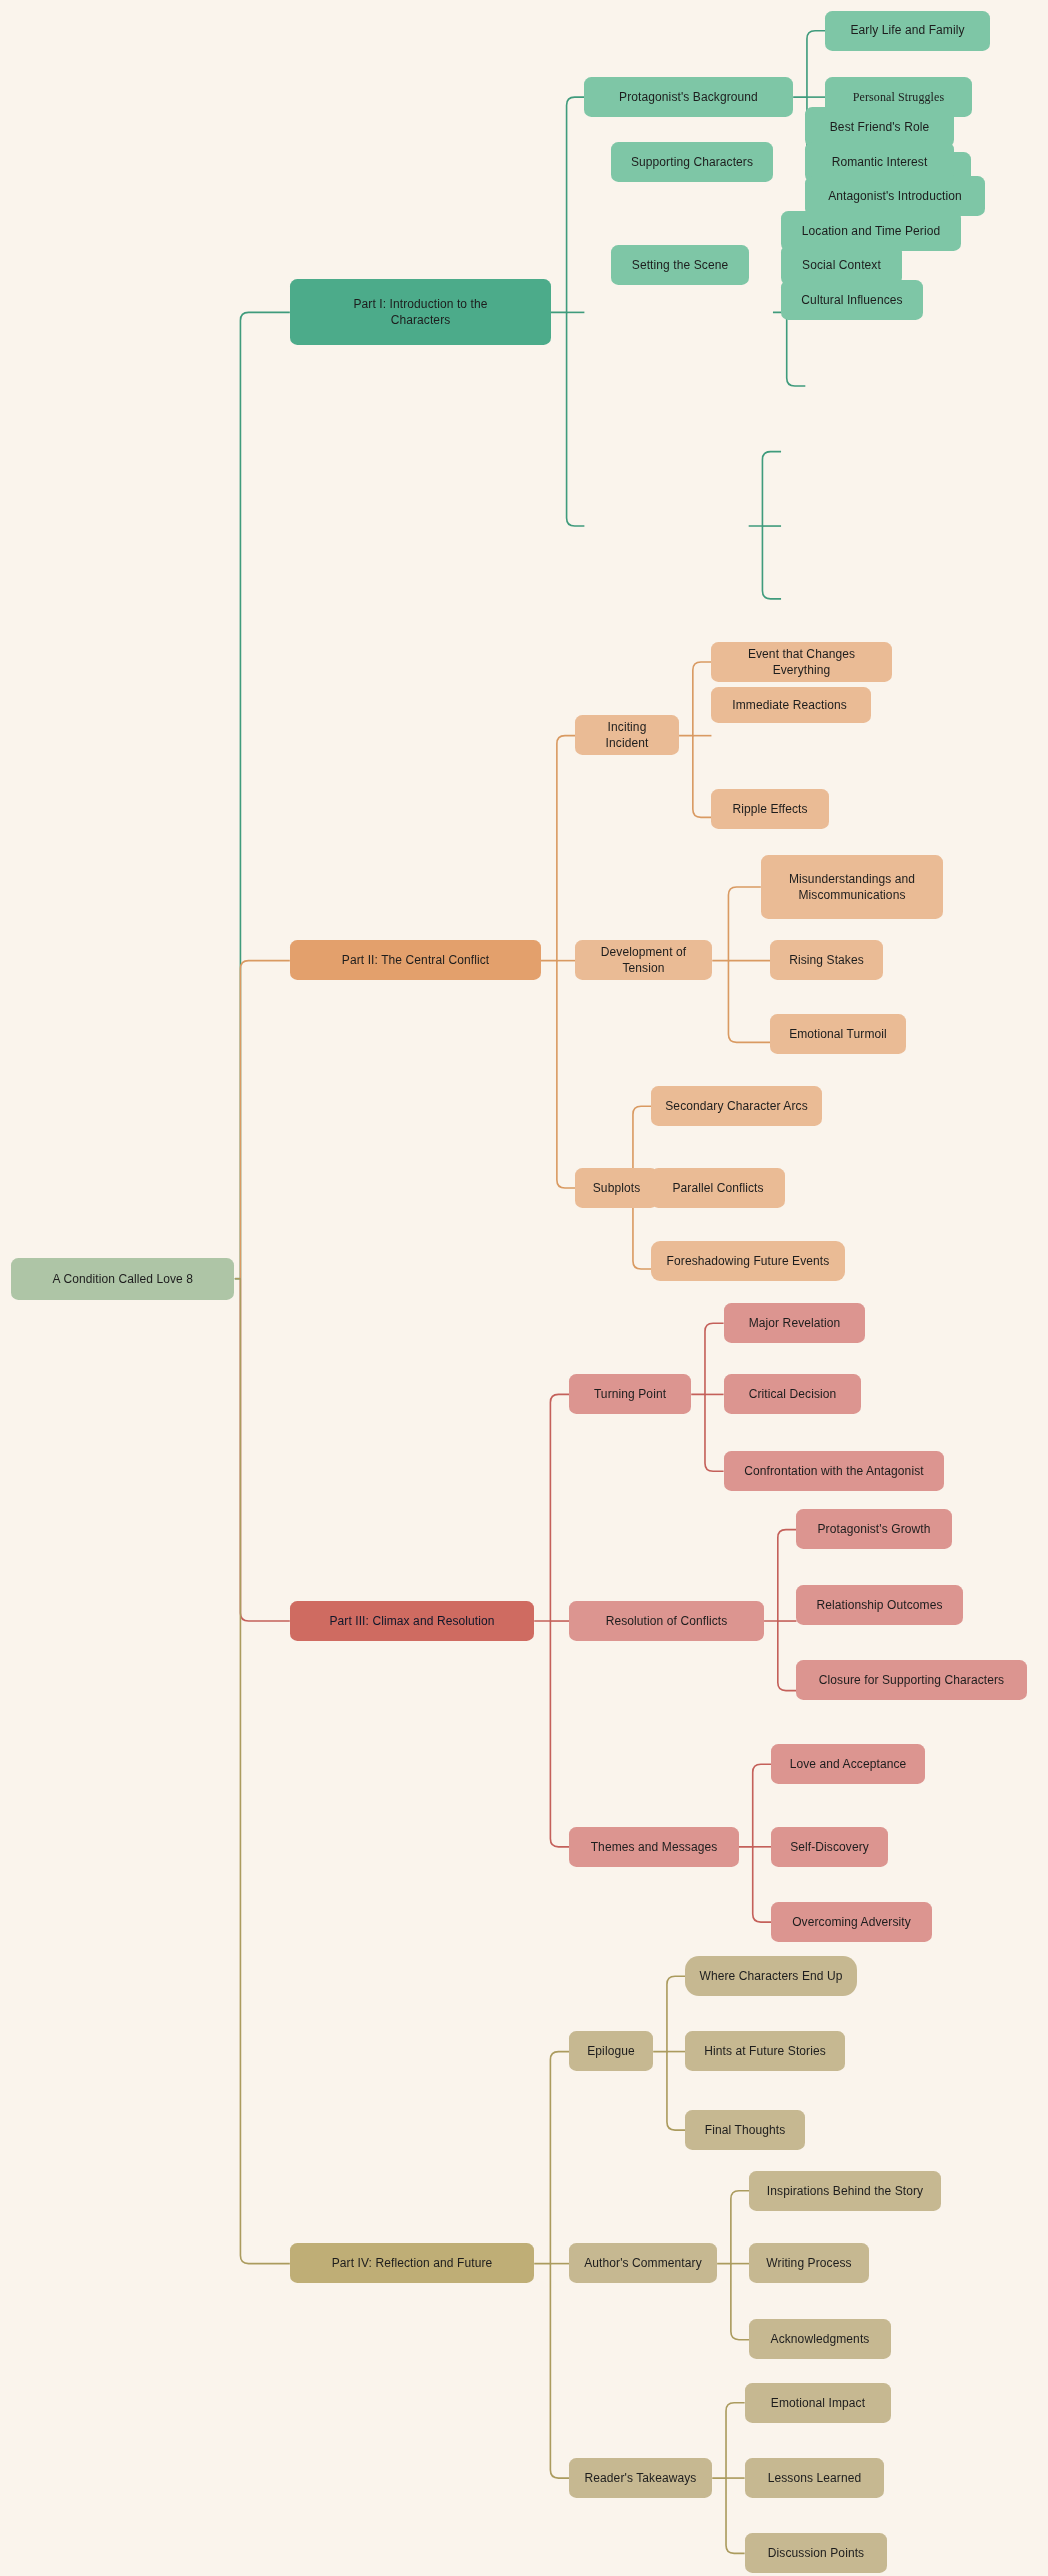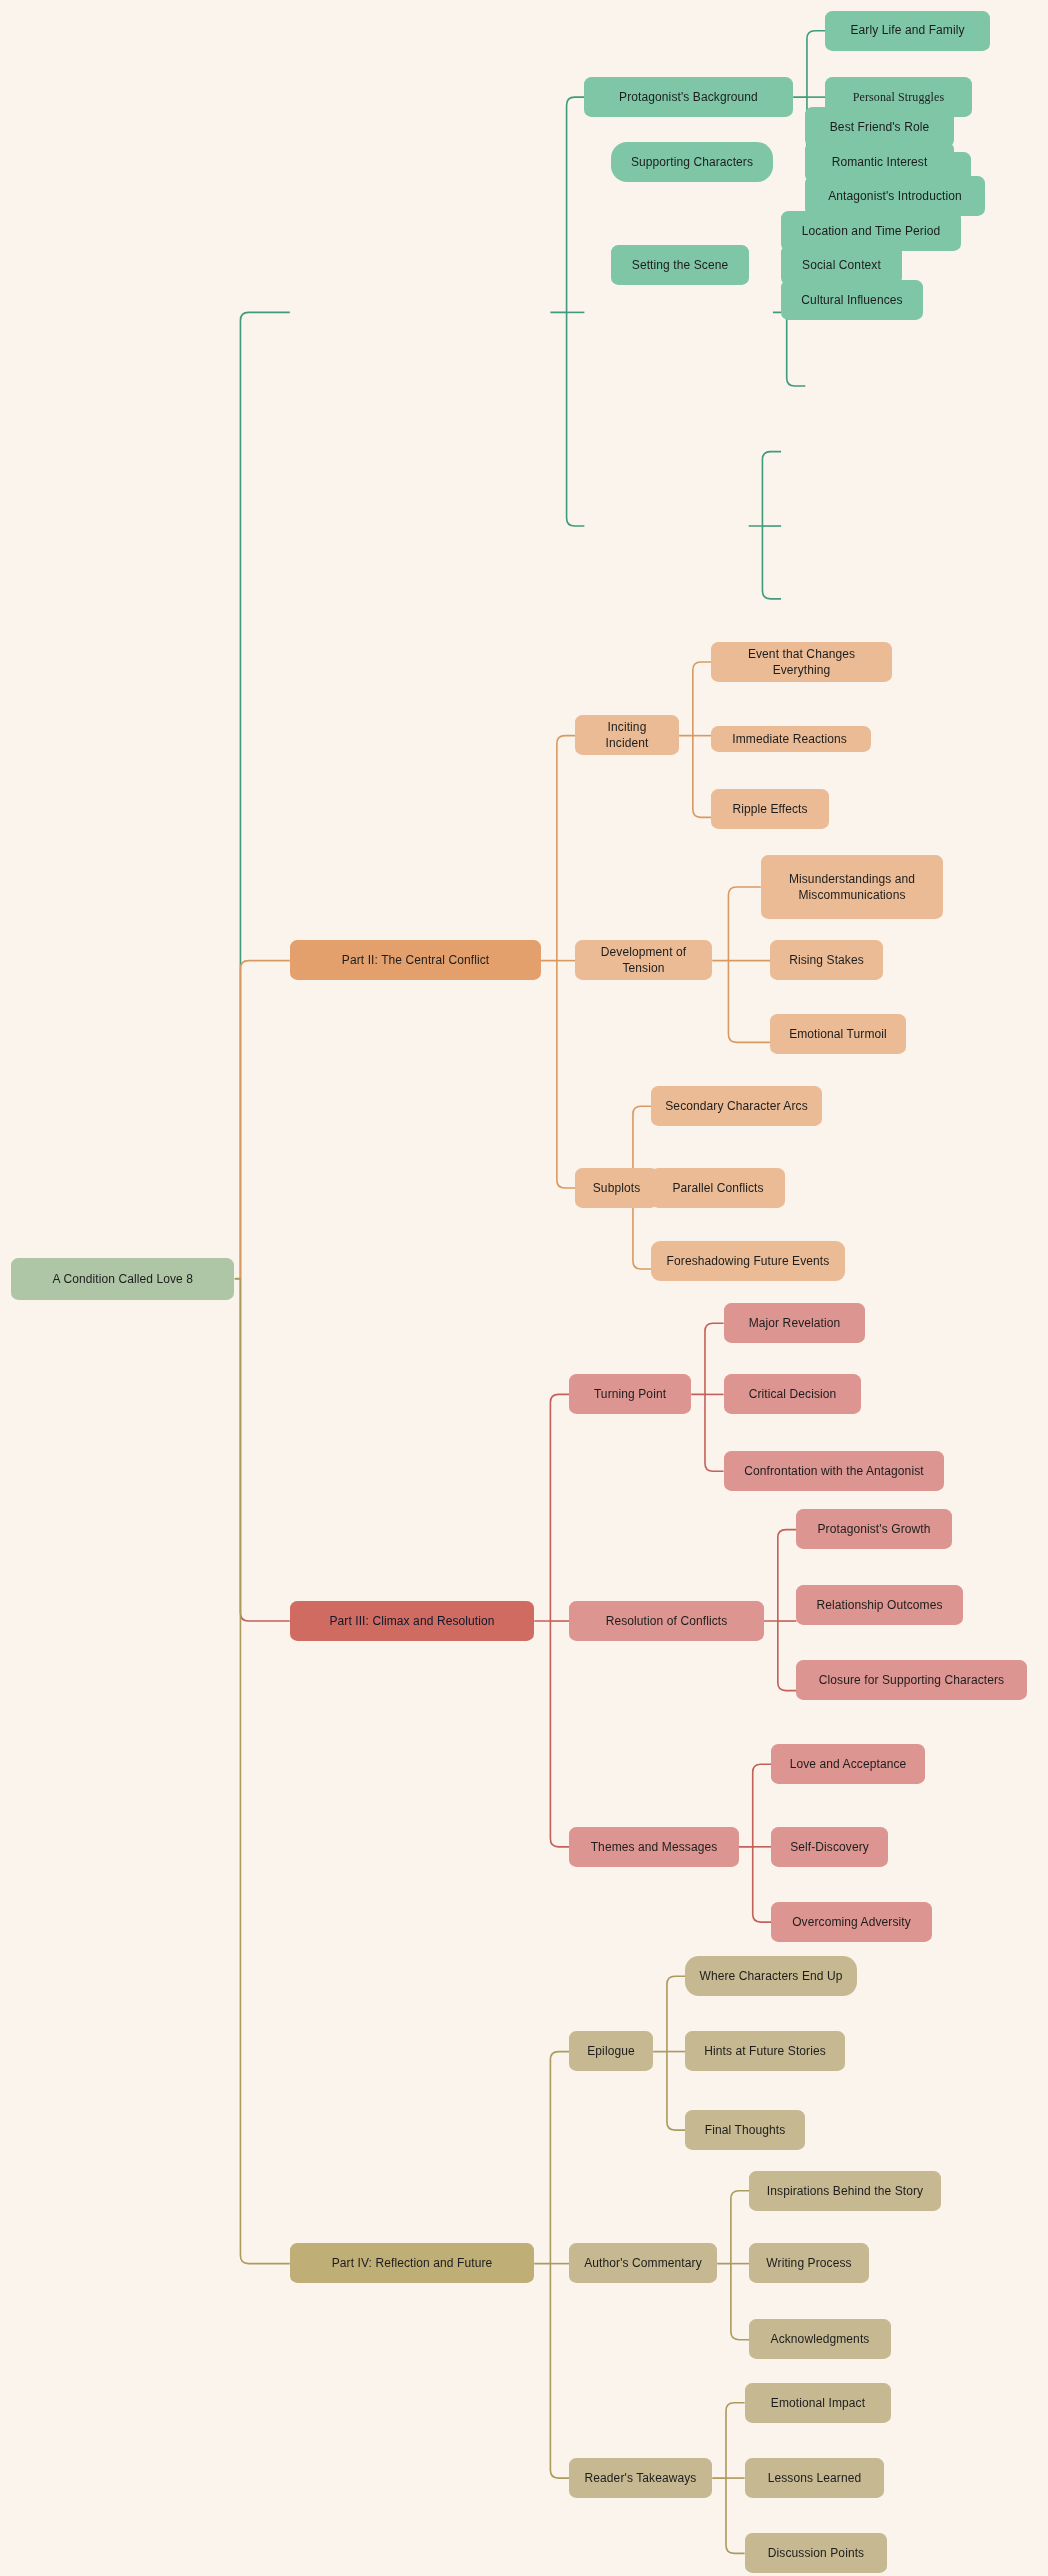--- a/index.html
+++ b/index.html
@@ -114,41 +114,43 @@
 
         <path d="M880 3062 L897 3062 L897 2979 Q897 2969 907 2969 L920 2969"></path>
         <path d="M897 3062 L920 3062"></path>
         <path d="M897 3062 L897 3145 Q897 3155 907 3155 L920 3155"></path>
       </g>
     </g>
   </svg>
 
   <div class="node root" style="left:11.3px;top:1258px;width:223px;height:42px;background:#aec5a6;">A Condition Called Love 8</div>
 
+  <div class="node" style="left:290px;top:279px;width:261px;height:66px;background:#4cab8a;">Part I: Introduction to the
+Characters</div>
 
   <div class="node" style="left:584px;top:77px;width:209px;height:40px;background:#7ec6a6;">Protagonist's Background</div>
   <div class="node" style="left:825px;top:10.5px;width:165px;height:40px;background:#7ec6a6;">Early Life and Family</div>
   <div class="node" style="left:825px;top:77px;width:147px;height:40px;background:#7ec6a6;font-family:Liberation Serif, serif;">Personal Struggles</div>
   <div class="node" style="left:825px;top:152px;width:146px;height:40px;background:#7ec6a6;">Key Relationships</div>
 
-  <div class="node" style="left:611px;top:142px;width:162px;height:40px;background:#7ec6a6;border-radius:16px;">Supporting Characters</div>
+  <div class="node" style="left:611px;top:142px;width:162px;height:40px;background:#7ec6a6;">Supporting Characters</div>
   <div class="node" style="left:805px;top:107px;width:149px;height:40px;background:#7ec6a6;">Best Friend's Role</div>
   <div class="node" style="left:805px;top:142px;width:149px;height:40px;background:#7ec6a6;">Romantic Interest</div>
   <div class="node" style="left:805px;top:176px;width:180px;height:40px;background:#7ec6a6;">Antagonist's Introduction</div>
 
   <div class="node" style="left:611px;top:245px;width:138px;height:40px;background:#7ec6a6;">Setting the Scene</div>
   <div class="node" style="left:781px;top:211px;width:180px;height:40px;background:#7ec6a6;">Location and Time Period</div>
   <div class="node" style="left:781px;top:245px;width:121px;height:40px;background:#7ec6a6;">Social Context</div>
   <div class="node" style="left:781px;top:280px;width:142px;height:40px;background:#7ec6a6;">Cultural Influences</div>
 
   <div class="node" style="left:290px;top:940px;width:251px;height:40px;background:#e3a06c;">Part II: The Central Conflict</div>
 
   <div class="node" style="left:575px;top:715px;width:104px;height:40px;background:#eabb95;">Inciting Incident</div>
   <div class="node" style="left:711px;top:642px;width:181px;height:40px;background:#eabb95;">Event that Changes Everything</div>
-  <div class="node" style="left:711px;top:726px;width:160px;height:26px;background:#eabb95;padding-left:7px;">Immediate Reactions</div>
+  <div class="node" style="left:711px;top:687px;width:160px;height:36px;background:#eabb95;padding-left:7px;">Immediate Reactions</div>
   <div class="node" style="left:711px;top:789px;width:118px;height:40px;background:#eabb95;">Ripple Effects</div>
 
   <div class="node" style="left:575px;top:940px;width:137px;height:40px;background:#eabb95;">Development of Tension</div>
   <div class="node" style="left:761px;top:855px;width:182px;height:64px;background:#eabb95;">Misunderstandings and
 Miscommunications</div>
   <div class="node" style="left:770px;top:940px;width:113px;height:40px;background:#eabb95;">Rising Stakes</div>
   <div class="node" style="left:770px;top:1014px;width:136px;height:40px;background:#eabb95;">Emotional Turmoil</div>
 
   <div class="node" style="left:575px;top:1168px;width:83px;height:40px;background:#eabb95;">Subplots</div>
   <div class="node" style="left:651px;top:1086px;width:171px;height:40px;background:#eabb95;">Secondary Character Arcs</div>

